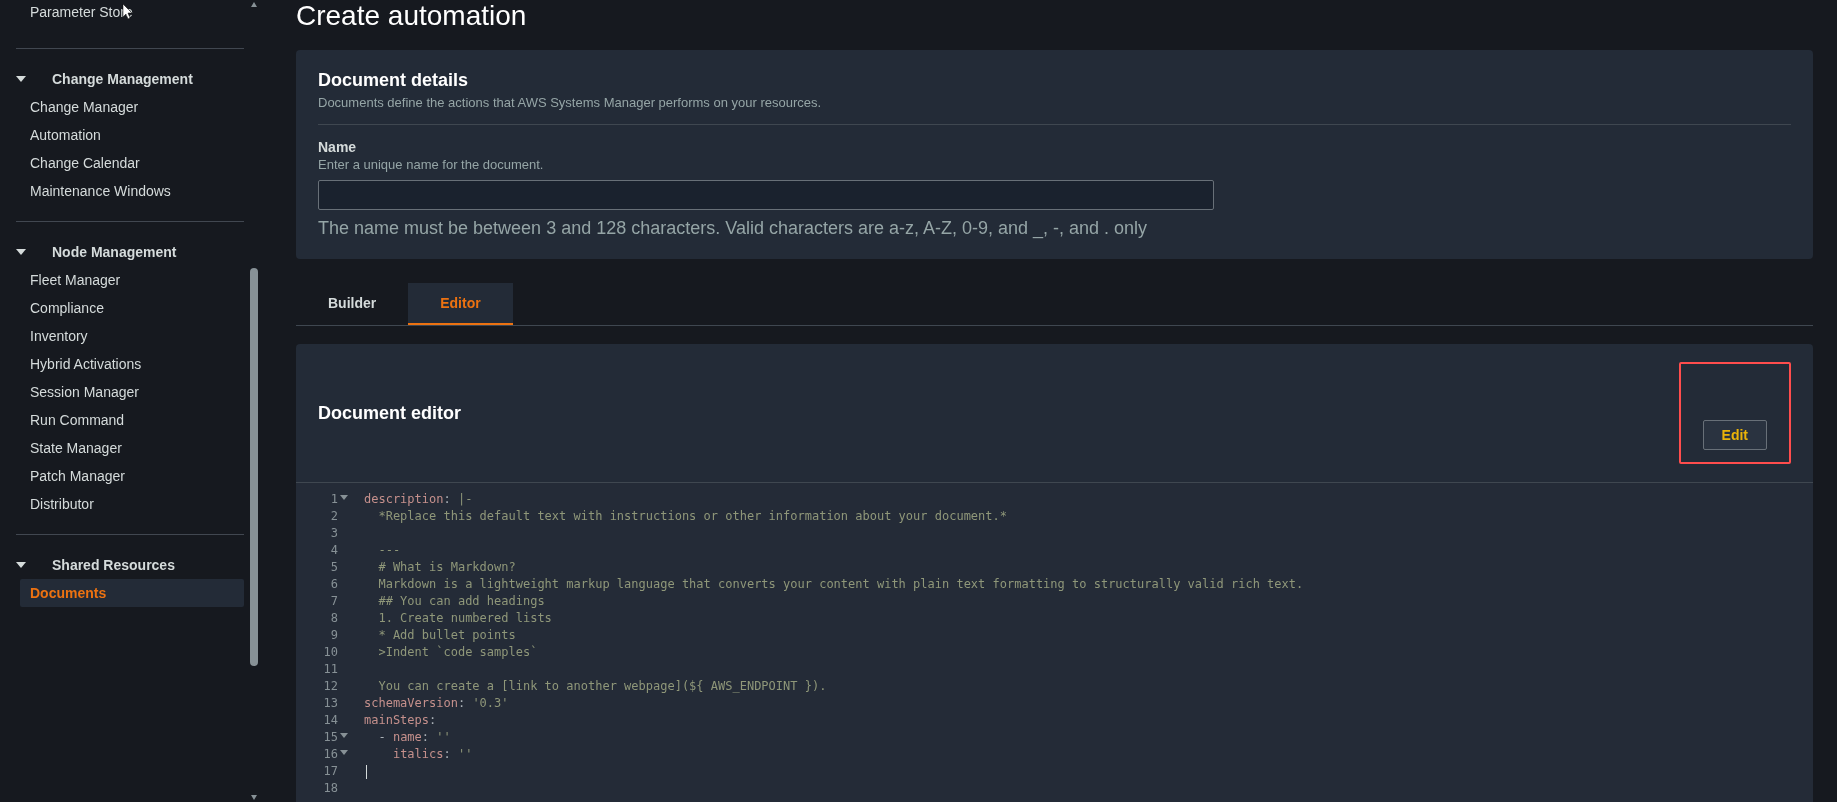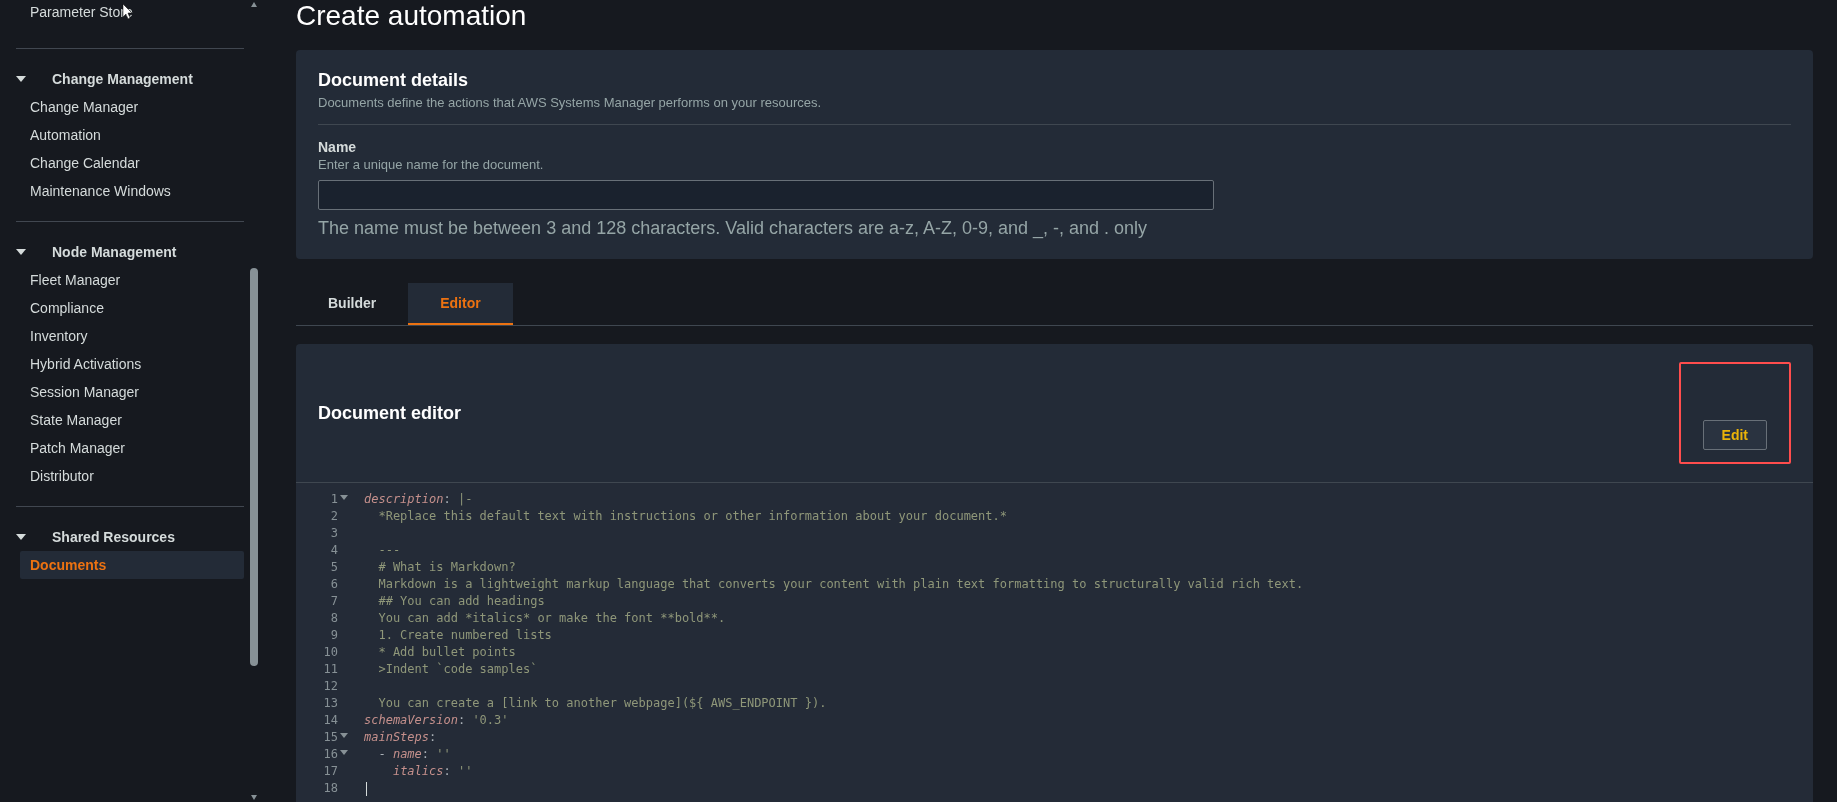--- a/index.html
+++ b/index.html
@@ -69,21 +69,21 @@
   background: #2a3340; border: 1px solid #687078; color: #eab308;
   padding: 6px 18px; font-size: 14px; font-weight: 700; cursor: pointer; border-radius: 2px; margin-top: 44px;
 }
 .code-area { background: #242b37; border-top: 1px solid #3f4750; display: flex; font-family: "Menlo","Monaco","Consolas",monospace; font-size: 12px; line-height: 1.45; padding: 8px 0 40px 0; }
 .gutter { width: 50px; text-align: right; color: #879196; padding-right: 8px; user-select: none; }
 .gutter .ln { height: 17px; position: relative; }
 .gutter .fold::after { content: ''; position: absolute; right: -10px; top: 4px; width: 0; height: 0;
   border-left: 4px solid transparent; border-right: 4px solid transparent; border-top: 5px solid #879196; }
 .code { padding-left: 18px; }
 .code .line { height: 17px; white-space: pre; }
-.tok-key { color: #c5908c; font-style: italic; }
+.tok-key { color: #c5908c; }
 .tok-op { color: #aab1b7; }
 .tok-str { color: #8f9779; }
 .tok-text { color: #8f9779; }
 .caret-bar { display: inline-block; width: 1px; height: 14px; background: #d5dbdb; vertical-align: middle; margin-left: 2px; }
 </style>
 </head>
 <body>
 
 <div class="sidebar">
   <div class="sidebar-inner">
@@ -108,20 +108,21 @@
 
     <div class="nav-group-header">
       <span class="caret"></span>
       <span>Node Management</span>
     </div>
     <div class="nav-item">Fleet Manager</div>
     <div class="nav-item">Compliance</div>
     <div class="nav-item">Inventory</div>
     <div class="nav-item">Hybrid Activations</div>
     <div class="nav-item">Session Manager</div>
+    <div class="nav-item">Run Command</div>
     <div class="nav-item">State Manager</div>
     <div class="nav-item">Patch Manager</div>
     <div class="nav-item">Distributor</div>
 
     <hr class="nav-divider">
 
     <div class="nav-group-header">
       <span class="caret"></span>
       <span>Shared Resources</span>
     </div>
@@ -193,21 +194,20 @@
           <div class="ln">18</div>
         </div>
       <div class="code" id="code">
           <div class="line"><span class="tok-key">description</span><span class="tok-op">:</span><span class="tok-text"> |-</span></div>
           <div class="line"><span class="tok-text">  *Replace this default text with instructions or other information about your document.*</span></div>
           <div class="line"><span class="tok-text"></span></div>
           <div class="line"><span class="tok-text">  ---</span></div>
           <div class="line"><span class="tok-text">  # What is Markdown?</span></div>
           <div class="line"><span class="tok-text">  Markdown is a lightweight markup language that converts your content with plain text formatting to structurally valid rich text.</span></div>
           <div class="line"><span class="tok-text">  ## You can add headings</span></div>
-          <div class="line"><span class="tok-text">  You can add *italics* or make the font **bold**.</span></div>
           <div class="line"><span class="tok-text">  1. Create numbered lists</span></div>
           <div class="line"><span class="tok-text">  * Add bullet points</span></div>
           <div class="line"><span class="tok-text">  &gt;Indent `code samples`</span></div>
           <div class="line"><span class="tok-text"></span></div>
           <div class="line"><span class="tok-text">  You can create a [link to another webpage](${ AWS_ENDPOINT }).</span></div>
           <div class="line"><span class="tok-key">schemaVersion</span><span class="tok-op">: </span><span class="tok-str">'0.3'</span></div>
           <div class="line"><span class="tok-key">mainSteps</span><span class="tok-op">:</span></div>
           <div class="line"><span class="tok-op">  - </span><span class="tok-key">name</span><span class="tok-op">: </span><span class="tok-str">''</span></div>
           <div class="line"><span class="tok-op">    </span><span class="tok-key">italics</span><span class="tok-op">: </span><span class="tok-str">''</span></div>
           <div class="line"><span class="tok-text"></span><span class="caret-bar"></span></div>

